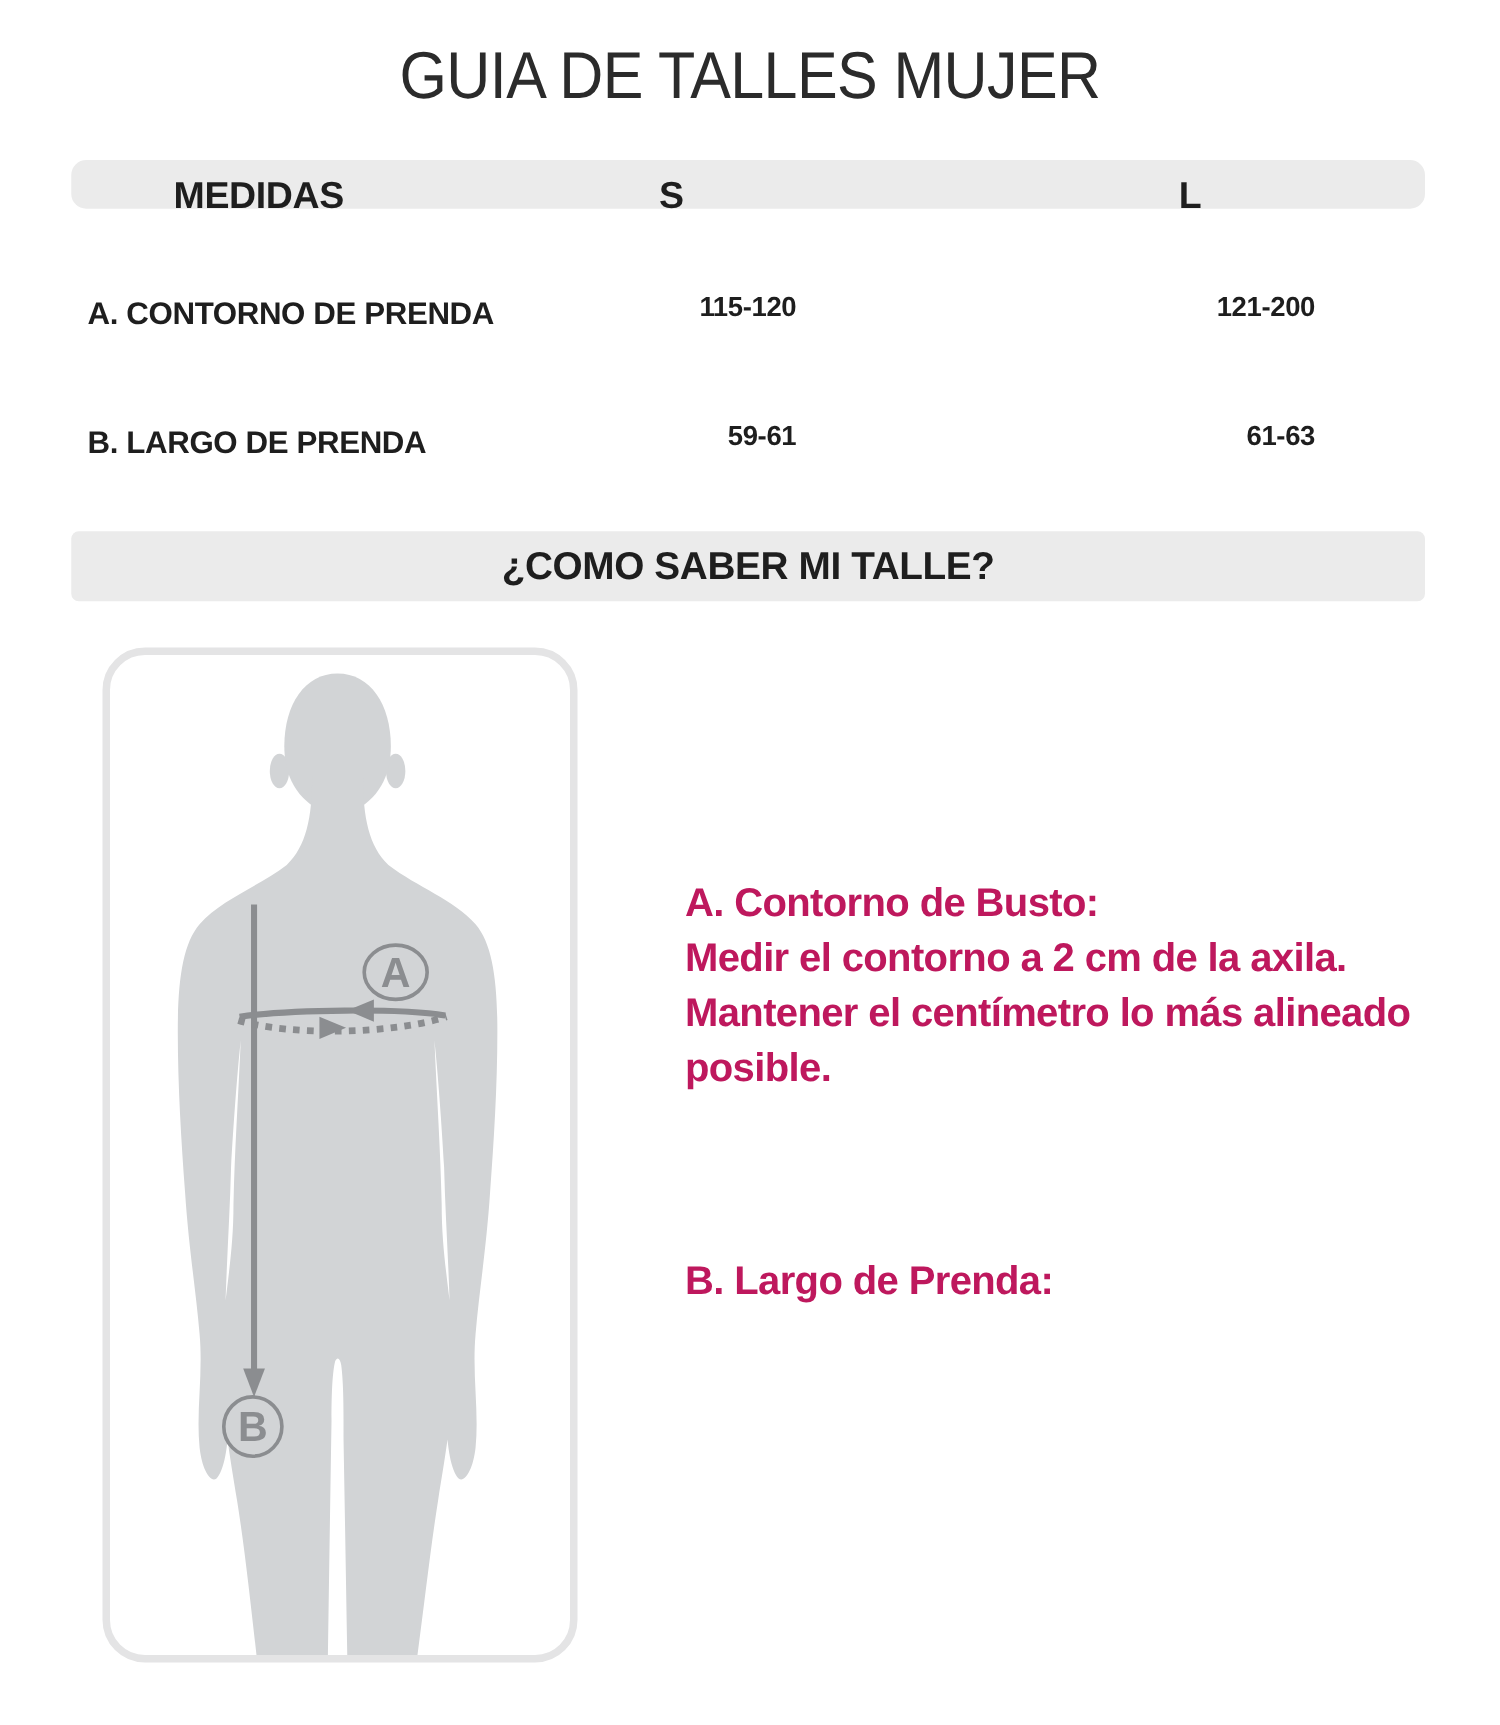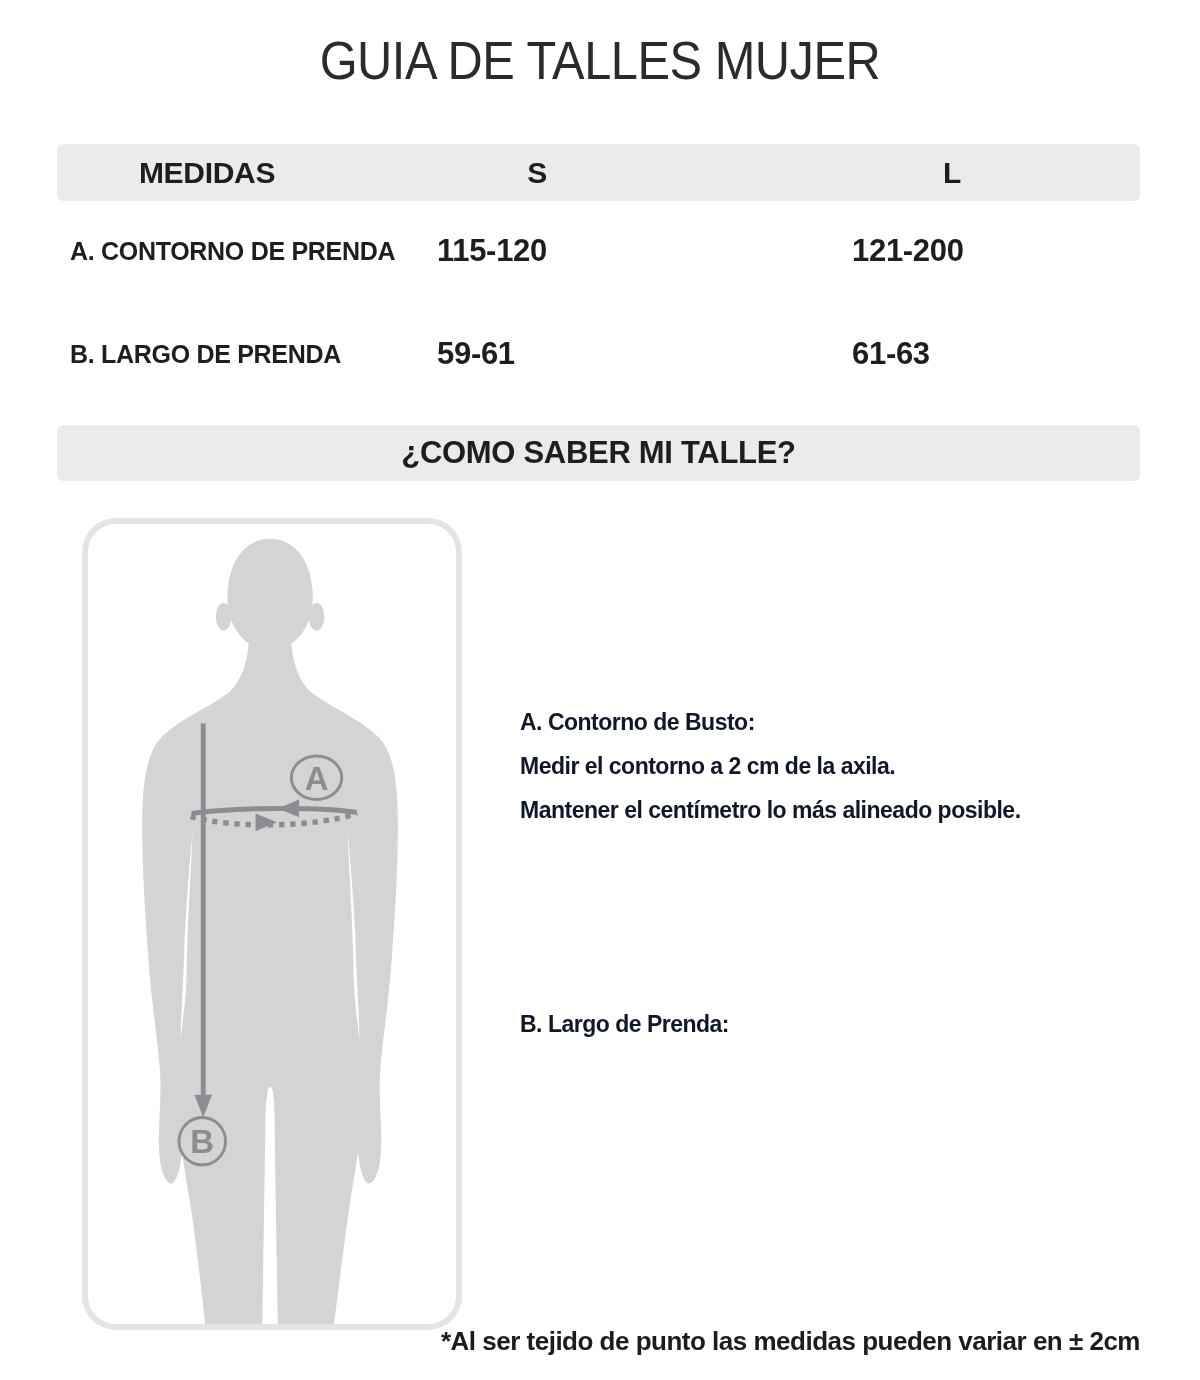--- a/index.html
+++ b/index.html
@@ -15,54 +15,54 @@
     position:absolute;left:0;top:30px;width:1200px;margin:0;
     text-align:center;
     font-size:53px;font-weight:400;letter-spacing:-0.5px;
     color:#2b2b2b;
     transform:scaleX(0.92);transform-origin:center;
   }
   .bar{
     position:absolute;left:57px;width:1083px;
     background:#ebebeb;border-radius:6px;
   }
-  .header-bar{top:144px;height:57px;}
+  .header-bar{top:128px;height:39px;border-radius:12px;}
   .section-bar{top:425px;height:56px;text-decoration:underline;}
   .bar span{position:absolute;top:0;display:block;text-align:center;}
   .th{line-height:57px;font-weight:700;font-size:30px;letter-spacing:-0.3px;}
   .th-medidas{left:0;width:300px;}
   .th-s{left:380px;width:200px;}
   .th-l{left:795px;width:200px;}
   .section-title{left:0;width:1083px;line-height:56px;font-weight:700;font-size:31px;letter-spacing:-0.3px;}
   .row-label{
     position:absolute;left:70px;
     font-size:25px;font-weight:700;letter-spacing:-0.3px;white-space:nowrap;
   }
   .cell-value{
-    position:absolute;width:200px;text-align:left;
-    font-size:31px;font-weight:600;letter-spacing:-0.3px;
+    position:absolute;width:200px;text-align:right;
+    font-size:22px;font-weight:600;letter-spacing:-0.3px;
   }
   .rowA .row-label{top:237px;}
   .rowA .val-s{left:437px;top:233px;}
   .rowA .val-l{left:852px;top:233px;}
   .rowB .row-label{top:340px;}
   .rowB .val-s{left:437px;top:336px;}
   .rowB .val-l{left:852px;top:336px;}
   .figure-frame{
     position:absolute;left:82px;top:518px;
     width:380px;height:812px;
     box-sizing:border-box;
     border:6px solid #e4e4e5;border-radius:34px;
     overflow:hidden;background:#ffffff;
   }
   .figure-frame svg{display:block;}
   .instr{
-    position:absolute;left:520px;width:624px;
-    font-size:23px;font-weight:700;letter-spacing:-0.5px;
-    line-height:44px;color:#0f172a;
+    position:absolute;left:548px;width:624px;
+    font-size:32px;font-weight:700;letter-spacing:-0.5px;
+    line-height:44px;color:#be185d;
   }
   .instr-a{top:700px;}
   .instr-b{top:1002px;}
   .instr p{margin:0;}
   .instr .justified{text-align:justify;}
   .footnote{
     position:absolute;right:60px;top:1326px;width:700px;
     text-align:right;
     font-size:26px;font-weight:700;letter-spacing:-0.5px;color:#1c1c1c;
   }
@@ -163,15 +163,14 @@
   <div class="instr instr-a">
     <p>A. Contorno de Busto:</p>
     <p>Medir el contorno a 2 cm de la axila.</p>
     <p>Mantener el centímetro lo más alineado posible.</p>
   </div>
 
   <div class="instr instr-b">
     <p>B. Largo de Prenda:</p>
   </div>
 
-  <div class="footnote">*Al ser tejido de punto las medidas pueden variar en ± 2cm</div>
 
 </div>
 
 </body></html>

